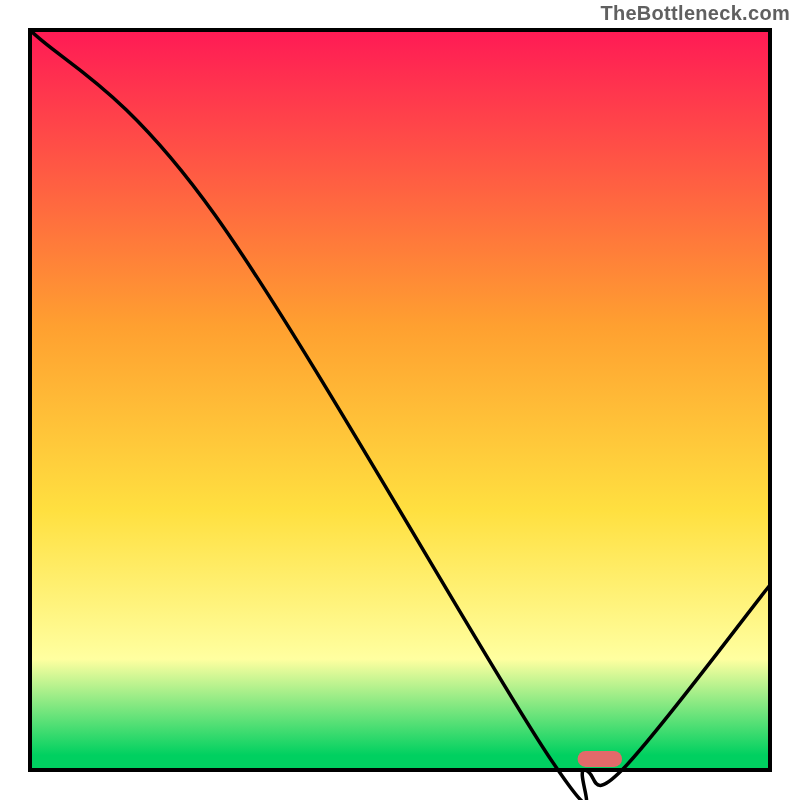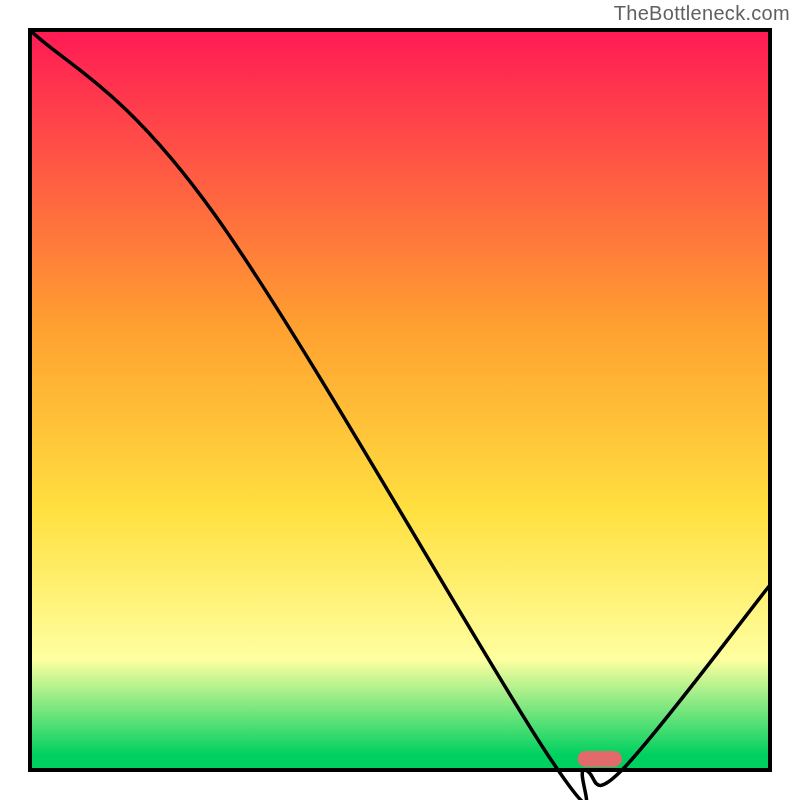--- a/index.html
+++ b/index.html
@@ -15,21 +15,21 @@
     width: 800px;
     height: 800px;
     box-sizing: border-box;
   }
   .watermark {
     position: absolute;
     top: 2px;
     right: 10px;
     color: #606060;
     font-size: 20px;
-    font-weight: 400;
+    font-weight: 700;
     letter-spacing: 0.3px;
     z-index: 5;
   }
   svg.plot {
     position: absolute;
     left: 0;
     top: 0;
     width: 800px;
     height: 800px;
     z-index: 1;

